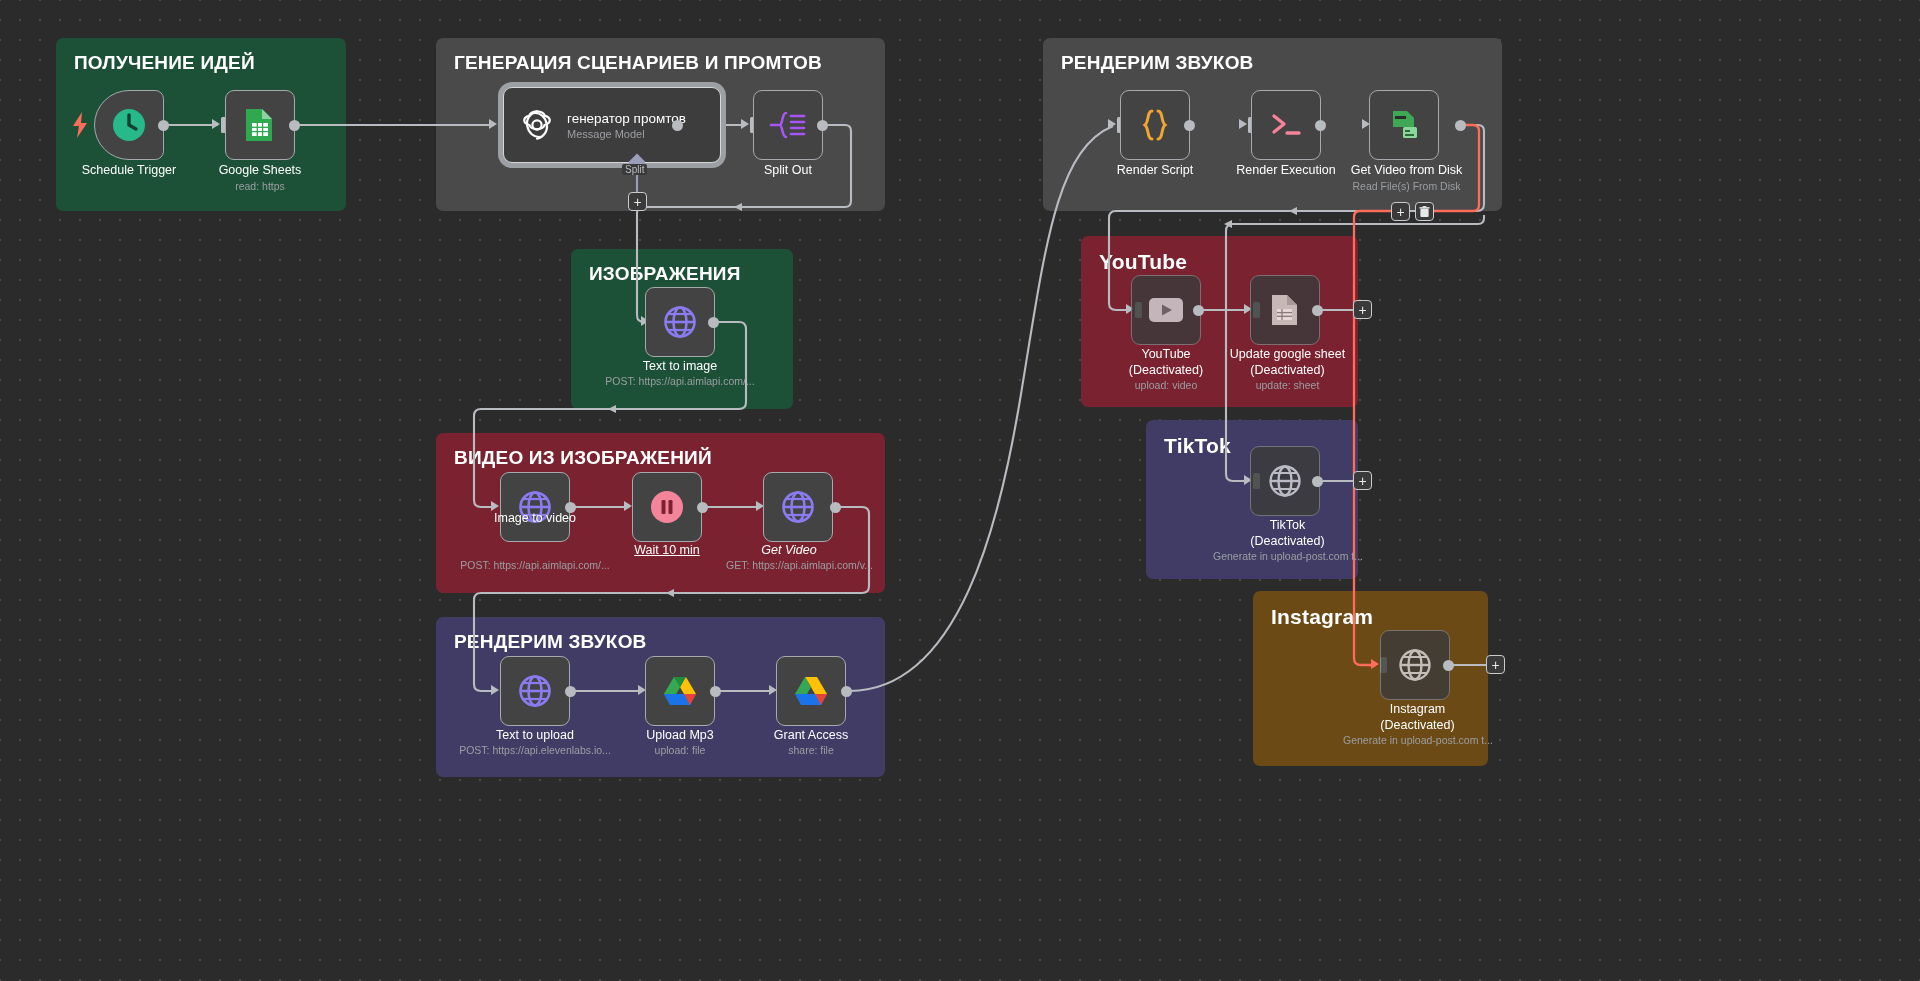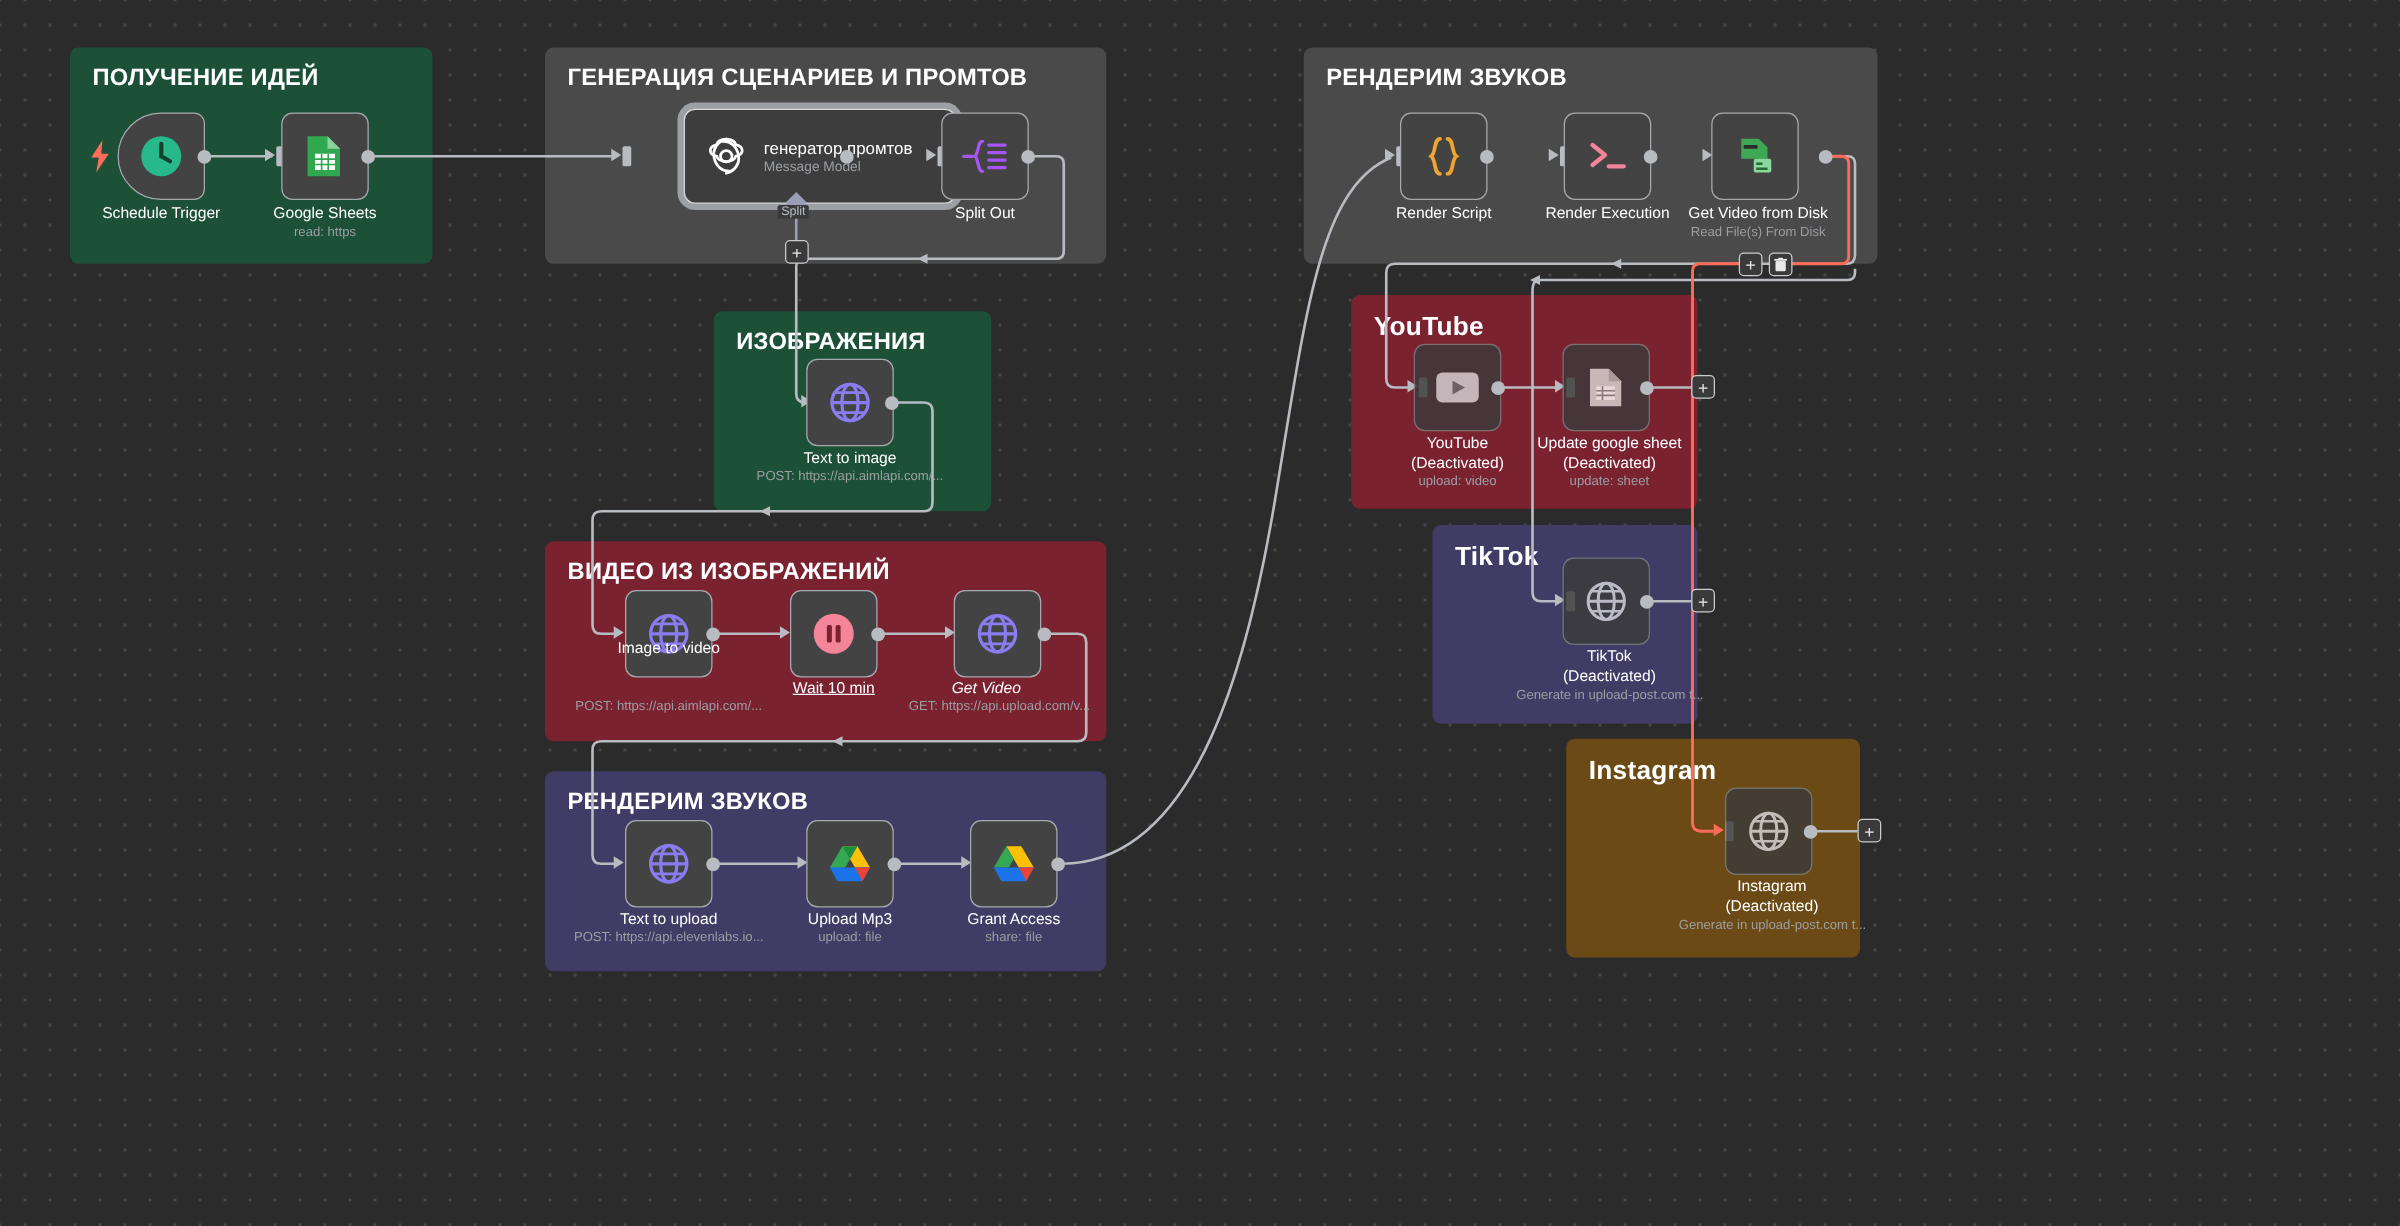--- a/index.html
+++ b/index.html
@@ -46,21 +46,20 @@
   .node.deact { background: #3b3b3b; border-color: #7d7f82; opacity: .82; }
   .node-wide {
     position: absolute;
     width: 218px; height: 76px;
     background: #3d3d3d;
     border: 1.6px solid #d5d7da;
     border-radius: 9px;
     box-shadow: 0 0 0 5px #9c9fa3;
     display: flex; align-items: center; gap: 13px;
     padding: 0 16px;
-    margin-left: 44px;
   }
   .node-label {
     position: absolute;
     text-align: center;
     font-size: 12.5px;
     color: #ffffff;
     line-height: 15.5px;
     white-space: nowrap;
     font-weight: 400;
   }
@@ -335,21 +334,21 @@
     <svg width="36" height="36" viewBox="0 0 36 36" class="ic">
       <circle cx="18" cy="18" r="14.5" fill="none" stroke="#8a7cf0" stroke-width="2.6"></circle>
       <ellipse cx="18" cy="18" rx="6.5" ry="14.5" fill="none" stroke="#8a7cf0" stroke-width="2.6"></ellipse>
       <line x1="3.5" y1="18" x2="32.5" y2="18" stroke="#8a7cf0" stroke-width="2.6"></line>
       <line x1="6" y1="10" x2="30" y2="10" stroke="#8a7cf0" stroke-width="2.2"></line>
       <line x1="6" y1="26" x2="30" y2="26" stroke="#8a7cf0" stroke-width="2.2"></line>
     </svg>
   </div>
   <div class="port-out" style="left:830px; top:502px;"></div>
   <div class="node-label" style="left:719px; top:543px; width:140px;font-style:italic;">Get Video</div>
-  <div class="node-sub" style="left:712px; top:559px; width:175px;">GET: https://api.upload.com/v...</div>
+  <div class="node-sub" style="left:712px; top:559px; width:175px;">GET: https://api.aimlapi.com/v...</div>
 
   <div class="port-arrow" style="left:491px; top:685px;"></div>
   <div class="port-in" style="left:500px; top:683px;"></div>
   <div class="node" style="left:500px; top:656px;">
     <svg width="36" height="36" viewBox="0 0 36 36" class="ic">
       <circle cx="18" cy="18" r="14.5" fill="none" stroke="#8a7cf0" stroke-width="2.6"></circle>
       <ellipse cx="18" cy="18" rx="6.5" ry="14.5" fill="none" stroke="#8a7cf0" stroke-width="2.6"></ellipse>
       <line x1="3.5" y1="18" x2="32.5" y2="18" stroke="#8a7cf0" stroke-width="2.6"></line>
       <line x1="6" y1="10" x2="30" y2="10" stroke="#8a7cf0" stroke-width="2.2"></line>
       <line x1="6" y1="26" x2="30" y2="26" stroke="#8a7cf0" stroke-width="2.2"></line>

